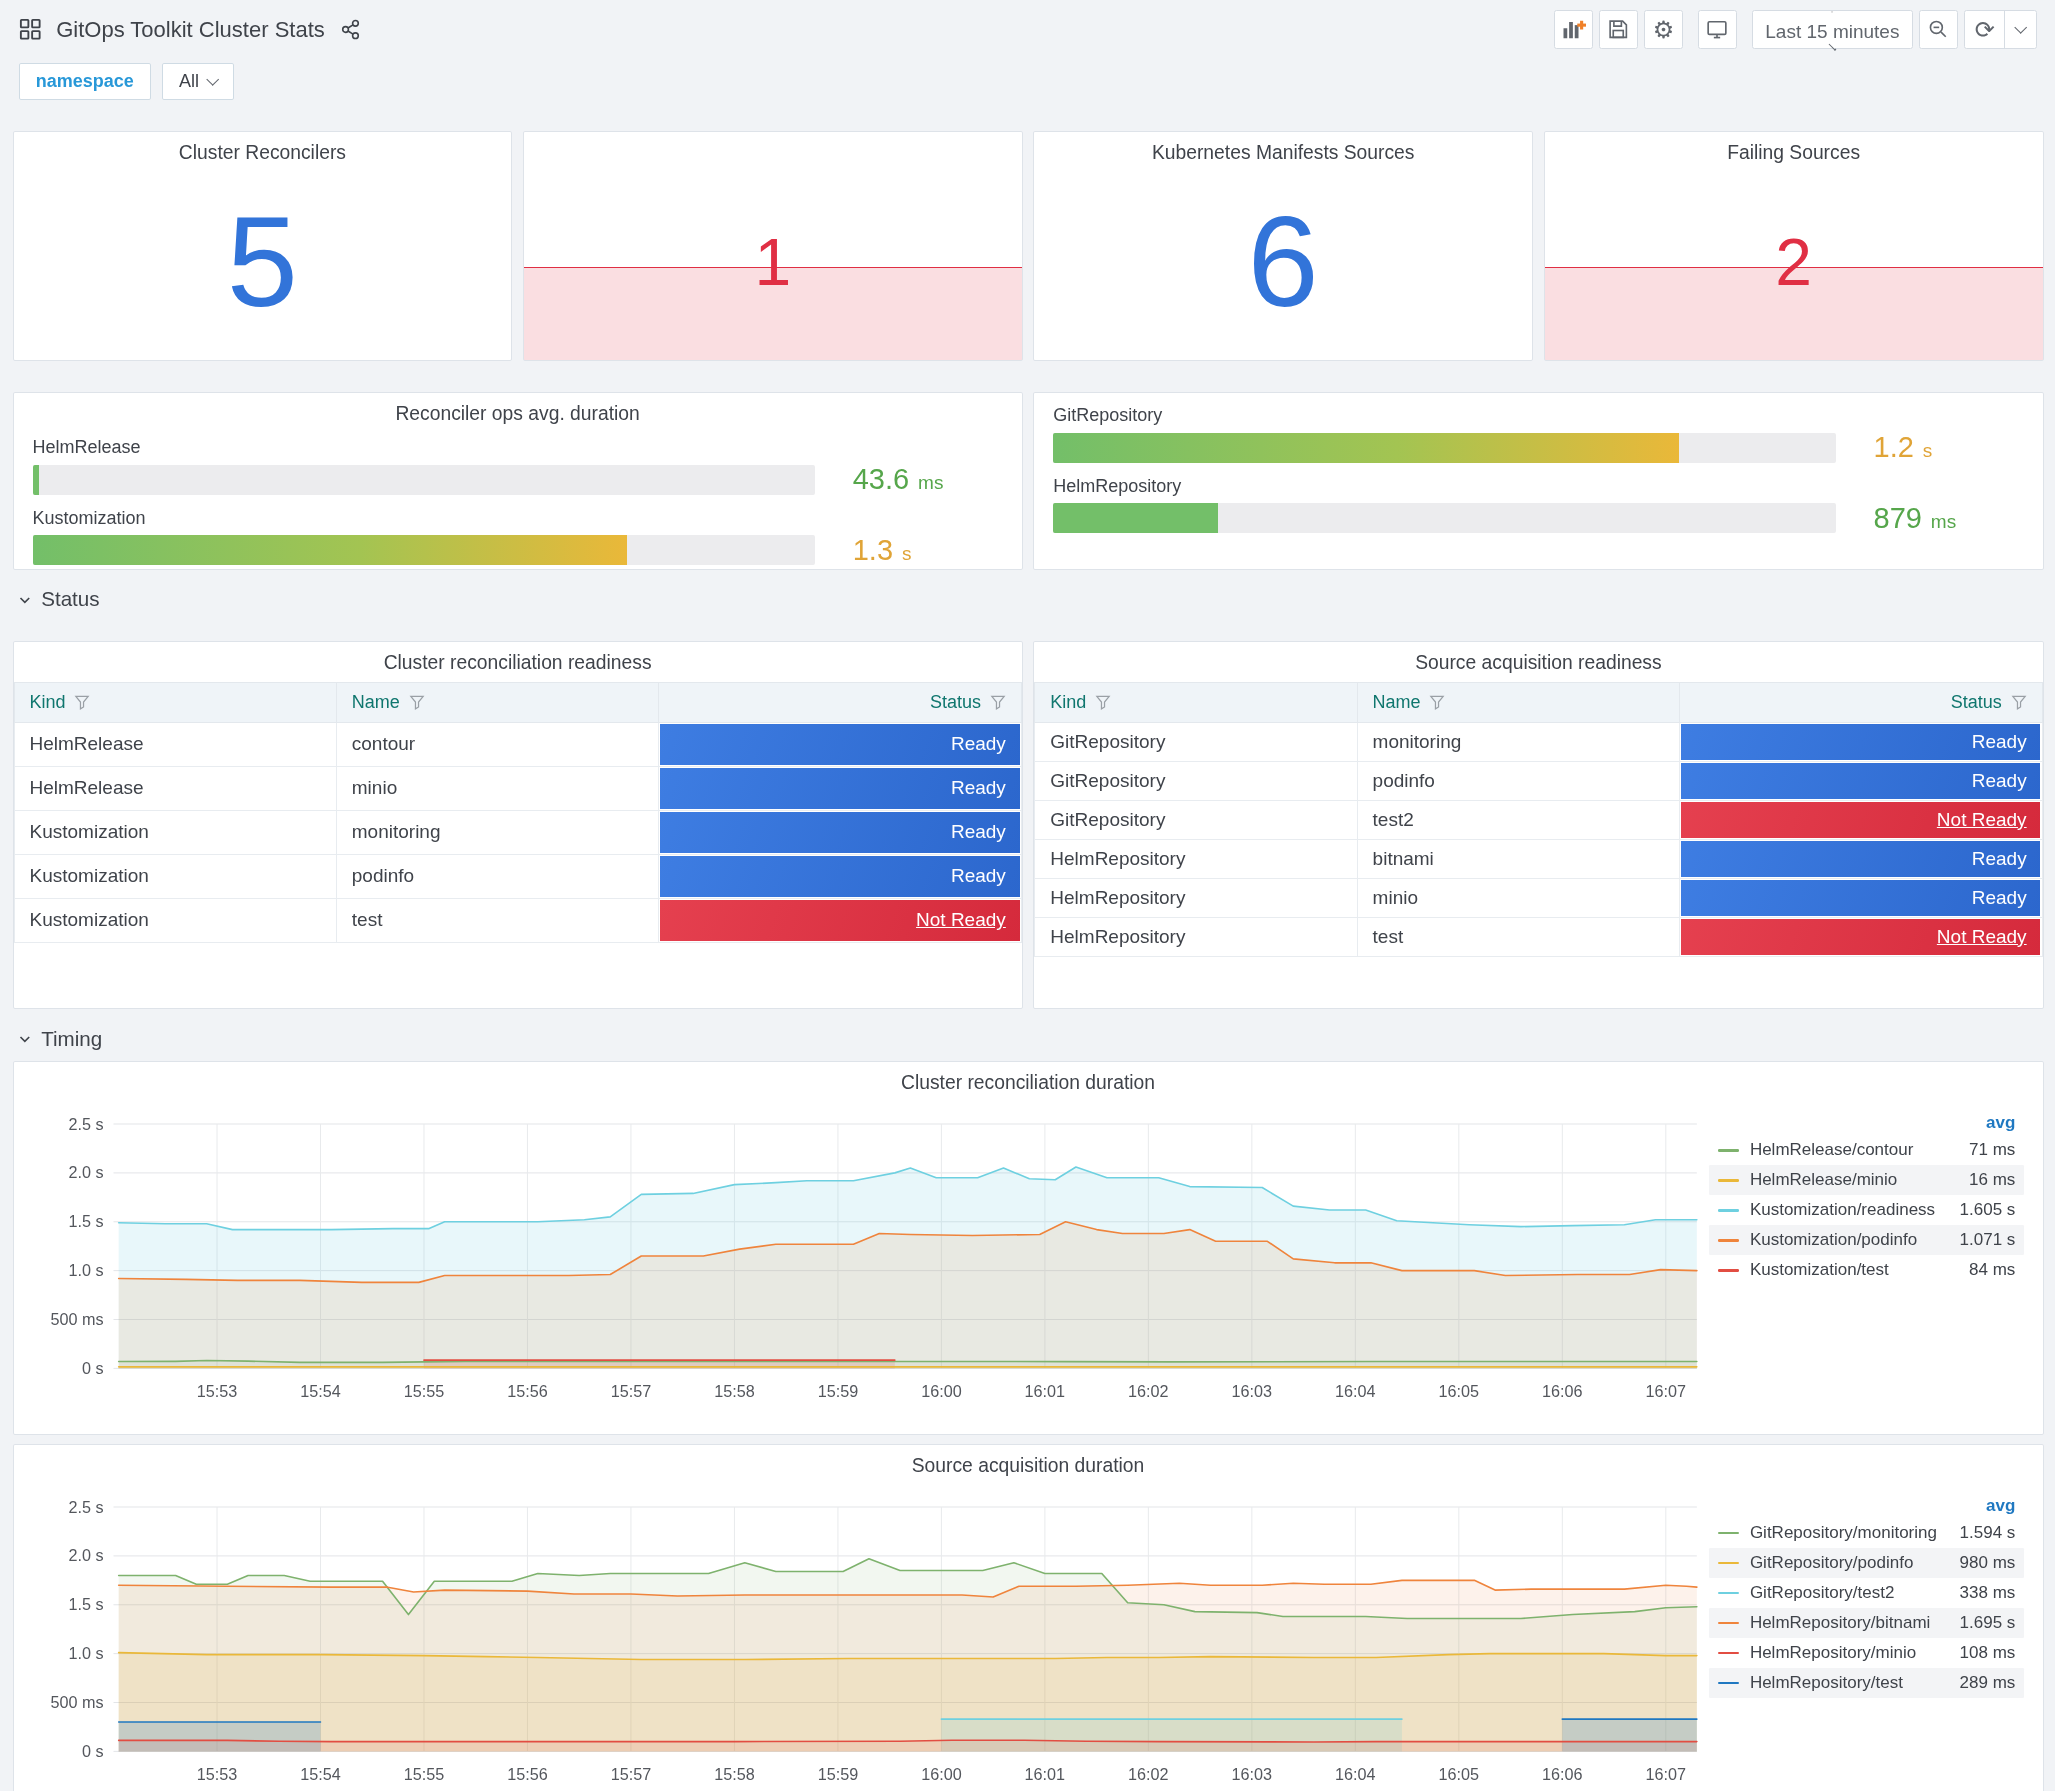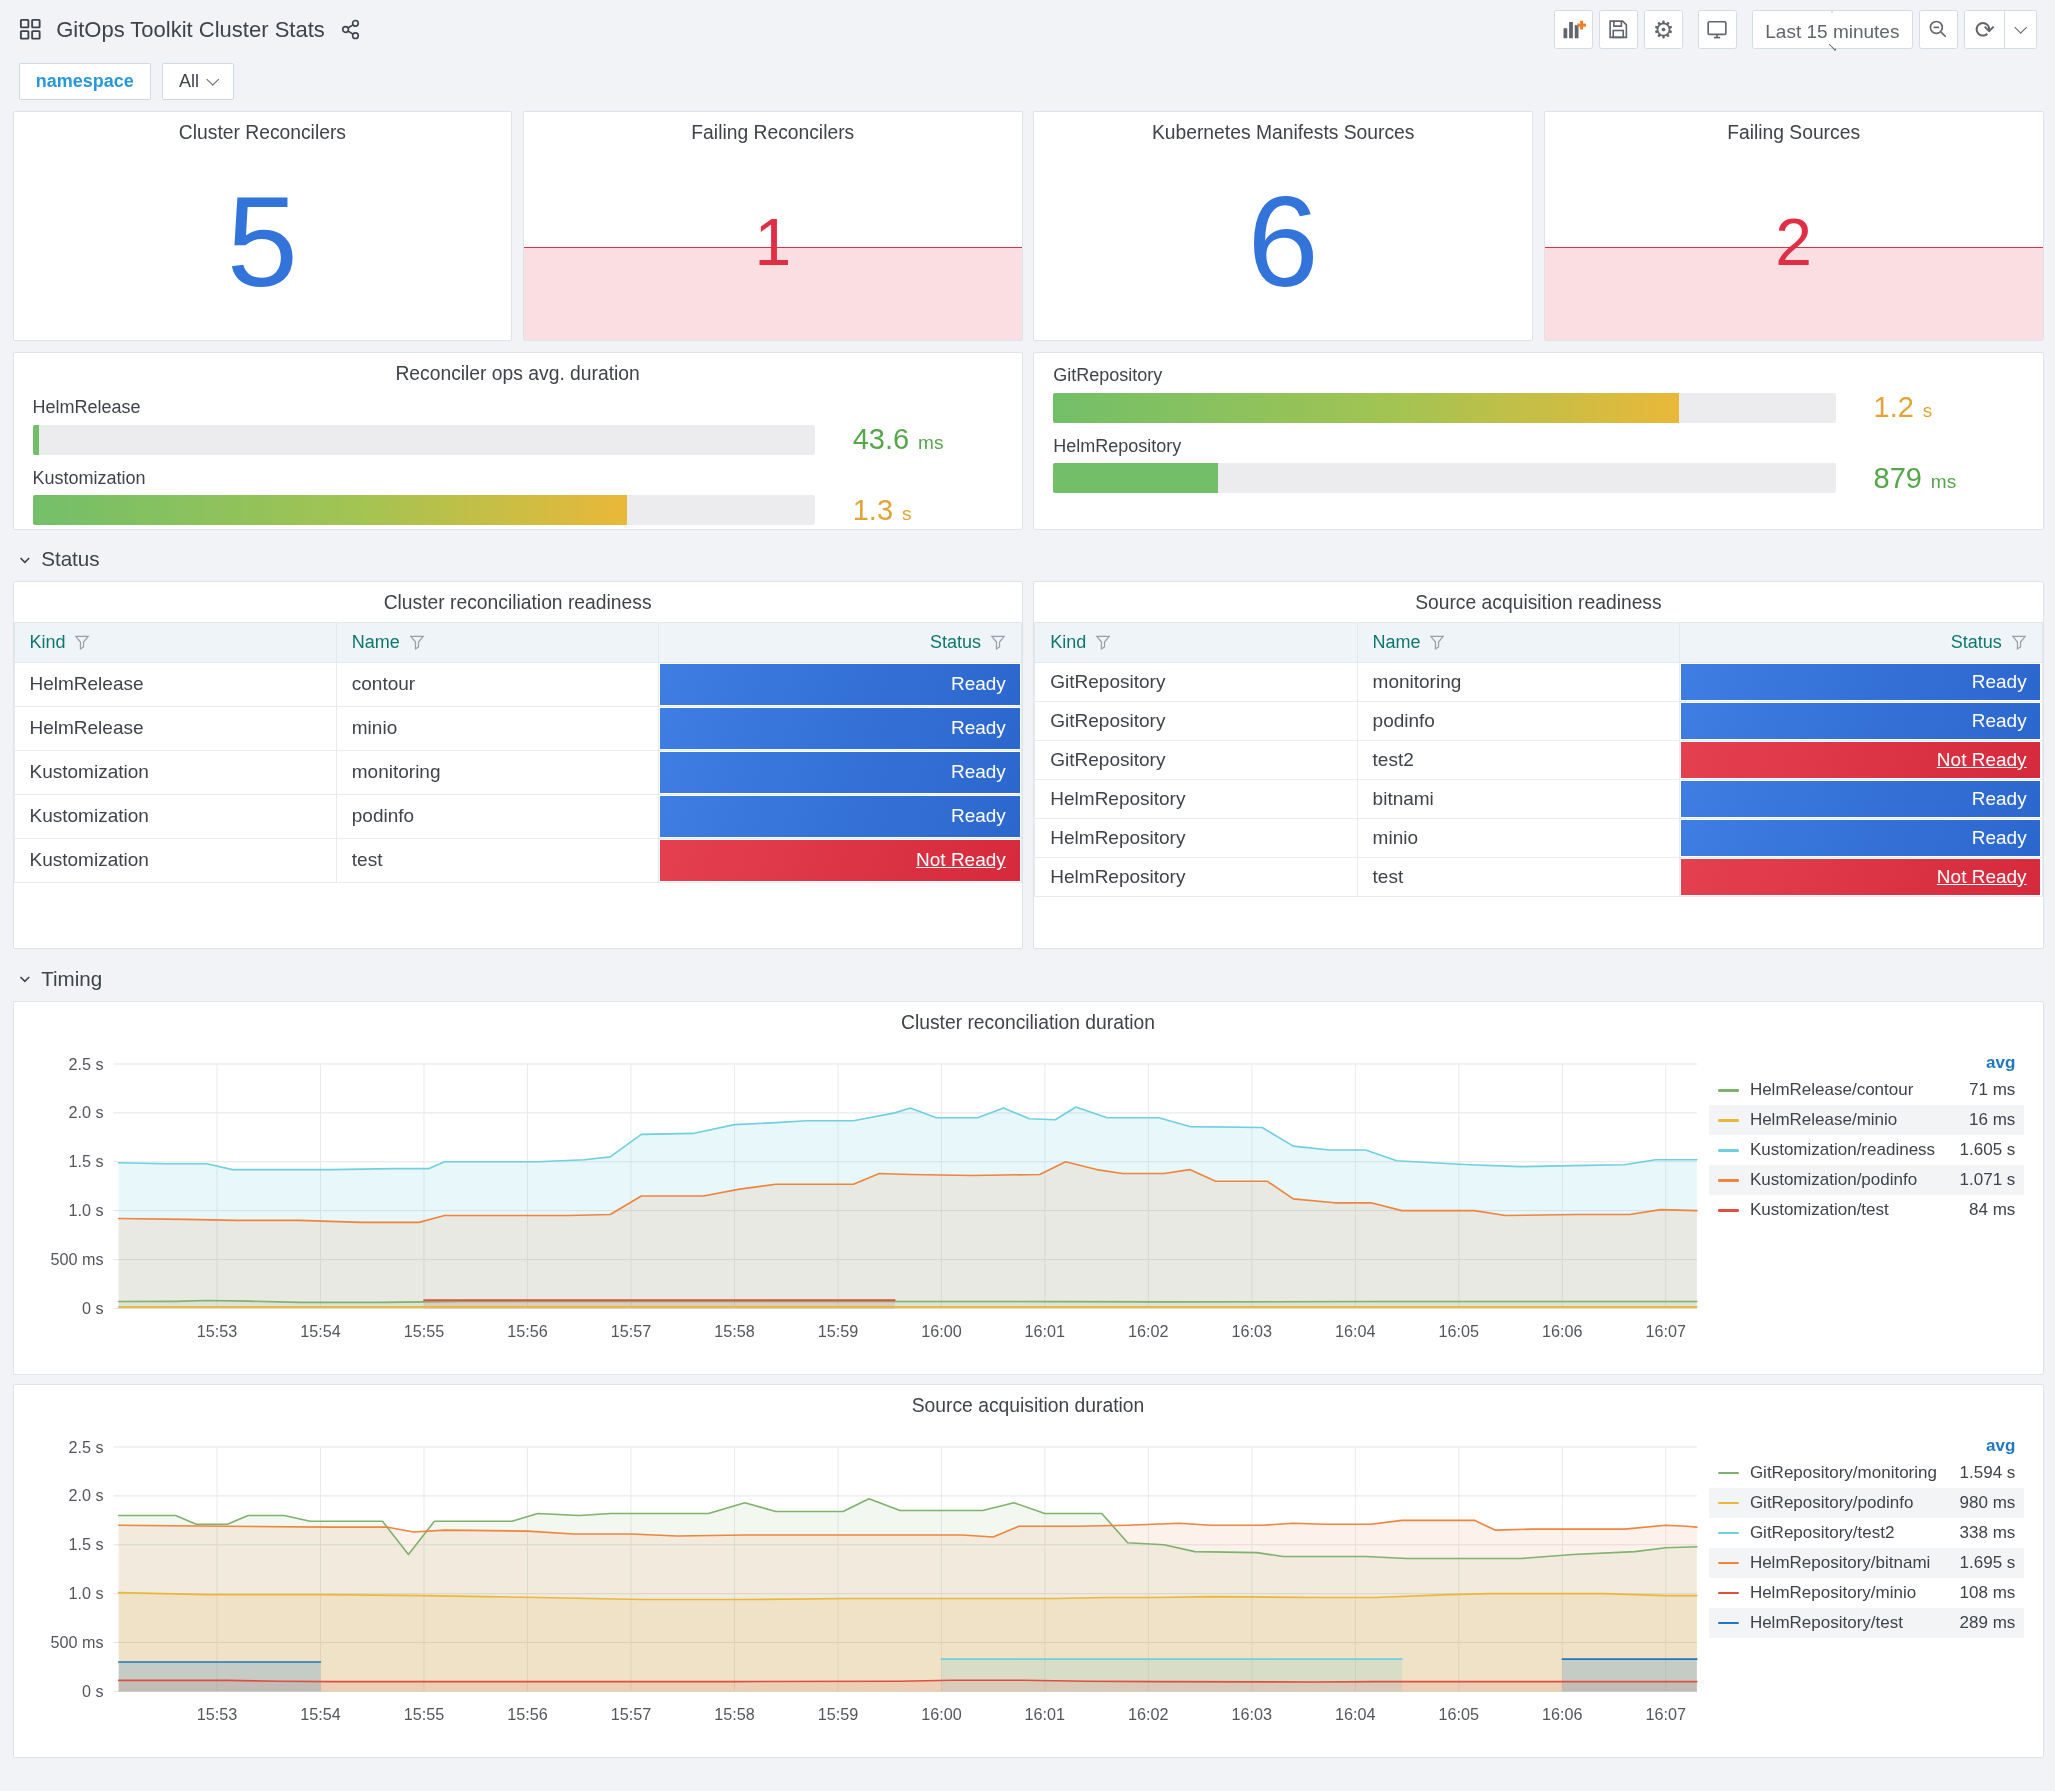--- a/index.html
+++ b/index.html
@@ -20,21 +20,21 @@
   .split{display:flex;height:39px;background:#fff;border:0.6px solid #d6dce3;border-radius:2.5px;overflow:hidden;}
   .split>div{display:flex;align-items:center;justify-content:center;width:39px;}
   .split>div:last-child{width:32px;border-left:0.6px solid #d6dce3;}
   .chev{width:9.4px;height:9.4px;border-right:1.9px solid #61666d;border-bottom:1.9px solid #61666d;transform:rotate(45deg);margin-top:-3.7px;}
   
   .var-row{display:flex;align-items:center;gap:11.2px;padding:10px 6.2px 2.5px;}
   .var-box{height:37px;display:flex;align-items:center;gap:8.7px;background:#fff;border:0.6px solid #cfdbe4;border-radius:1.9px;padding:8px 16px;font-size:18px;}
   .var-label{color:#2898d8;font-weight:700;}
   .var-value{color:#3f434a;}
   
-  .panel{background:#fff;border:0.6px solid #dee3e9;border-radius:1.9px;position:relative;overflow:hidden;}
+  .panel{background:#fff;border:0.6px solid #dee3e9;border-radius:1.9px;position:relative;overflow:hidden;margin-top:20px;}
   .panel-title{text-align:center;font-size:19.3px;font-weight:500;color:#3f434a;padding-top:10px;}
   
   .stats-grid{display:grid;grid-template-columns:repeat(4,1fr);gap:10.6px;margin-top:8.7px;}
   .stat-panel{height:230px;}
   .stat-number{position:absolute;left:50%;top:57%;transform:translate(-50%,-50%);font-weight:500;line-height:1;}
   .stat-number.big{font-size:128px;}
   .stat-number.small{font-size:66px;}
   .stat-spark{position:absolute;left:0;right:0;bottom:0;height:41%;background:rgba(224,47,68,.16);border-top:1.9px solid #e02f44;}
   
   .gauges-grid{display:grid;grid-template-columns:1fr 1fr;gap:10.6px;margin-top:10.6px;}
@@ -164,21 +164,20 @@
   </div>
 
   <div class="stats-grid" id="stats-grid">
   <div class="panel stat-panel">
     <div class="panel-title">Cluster Reconcilers</div>
 
     <div class="stat-number big" style="color: rgb(50, 116, 217);">5</div>
   </div>
 
   <div class="panel stat-panel">
-    <div class="panel-title">Failing Reconcilers</div>
     <div class="stat-spark"></div>
     <div class="stat-number small" style="color: rgb(224, 47, 68);">1</div>
   </div>
 
   <div class="panel stat-panel">
     <div class="panel-title">Kubernetes Manifests Sources</div>
 
     <div class="stat-number big" style="color: rgb(50, 116, 217);">6</div>
   </div>
 

